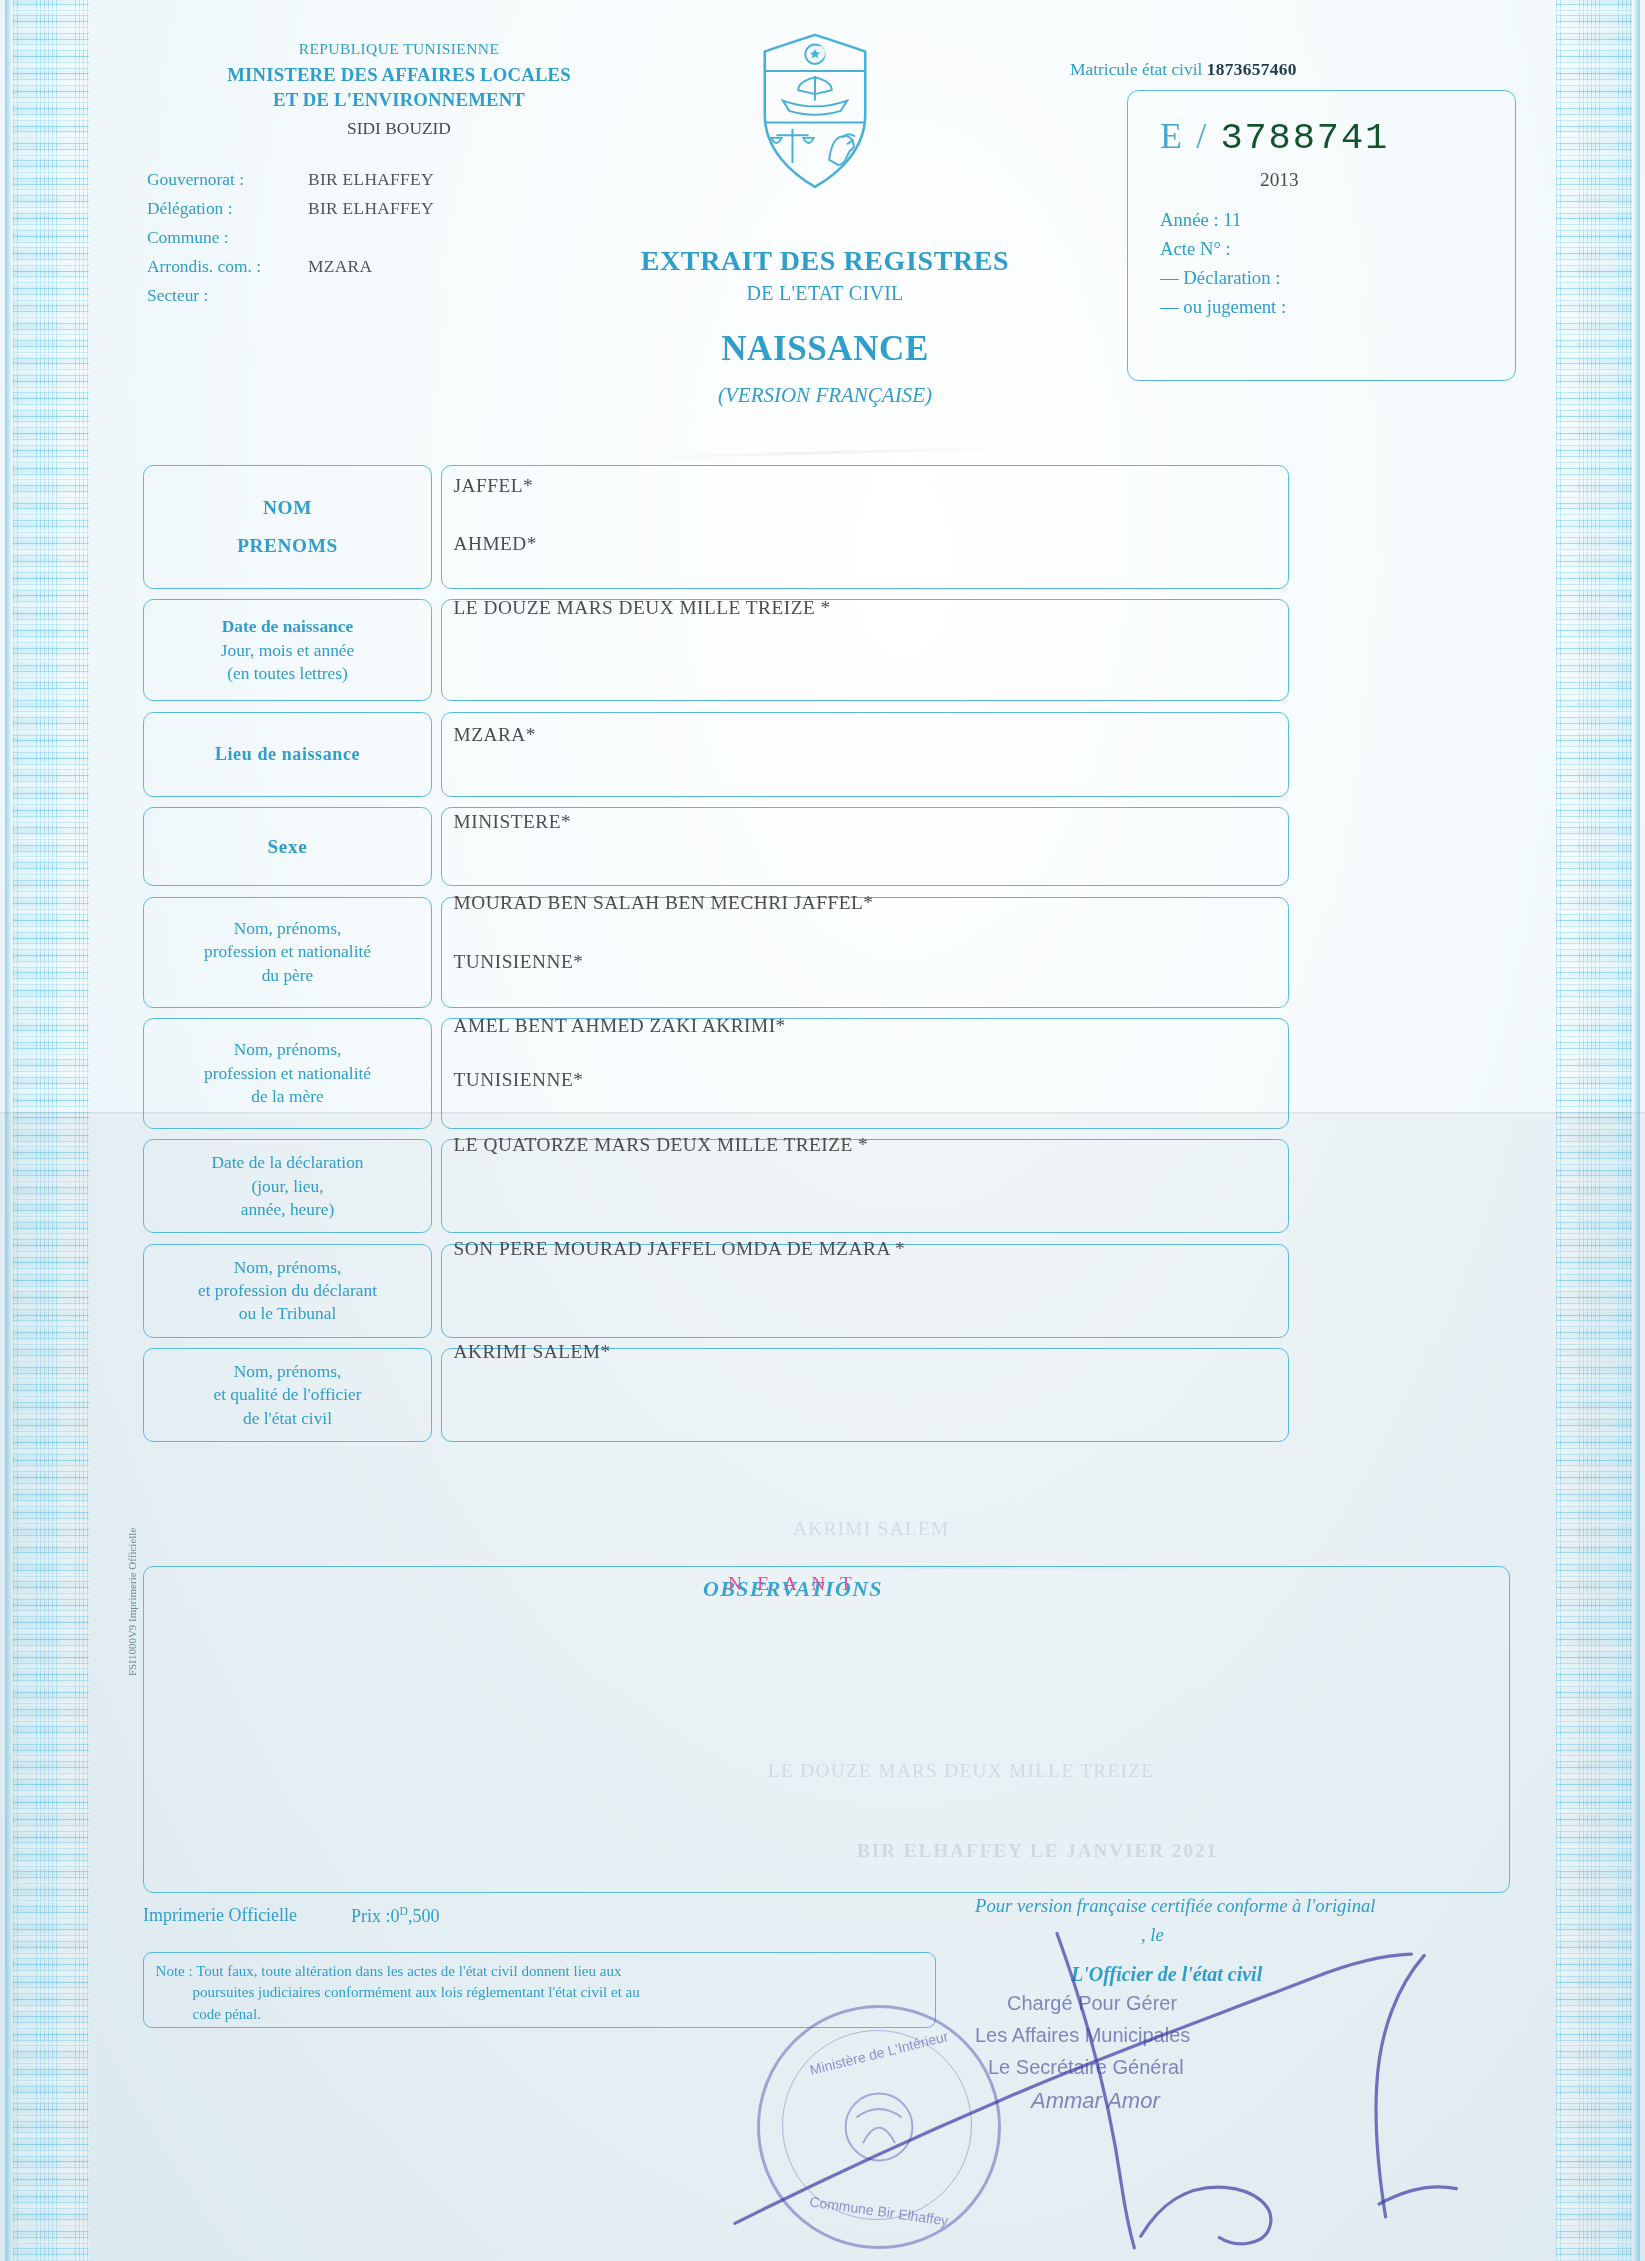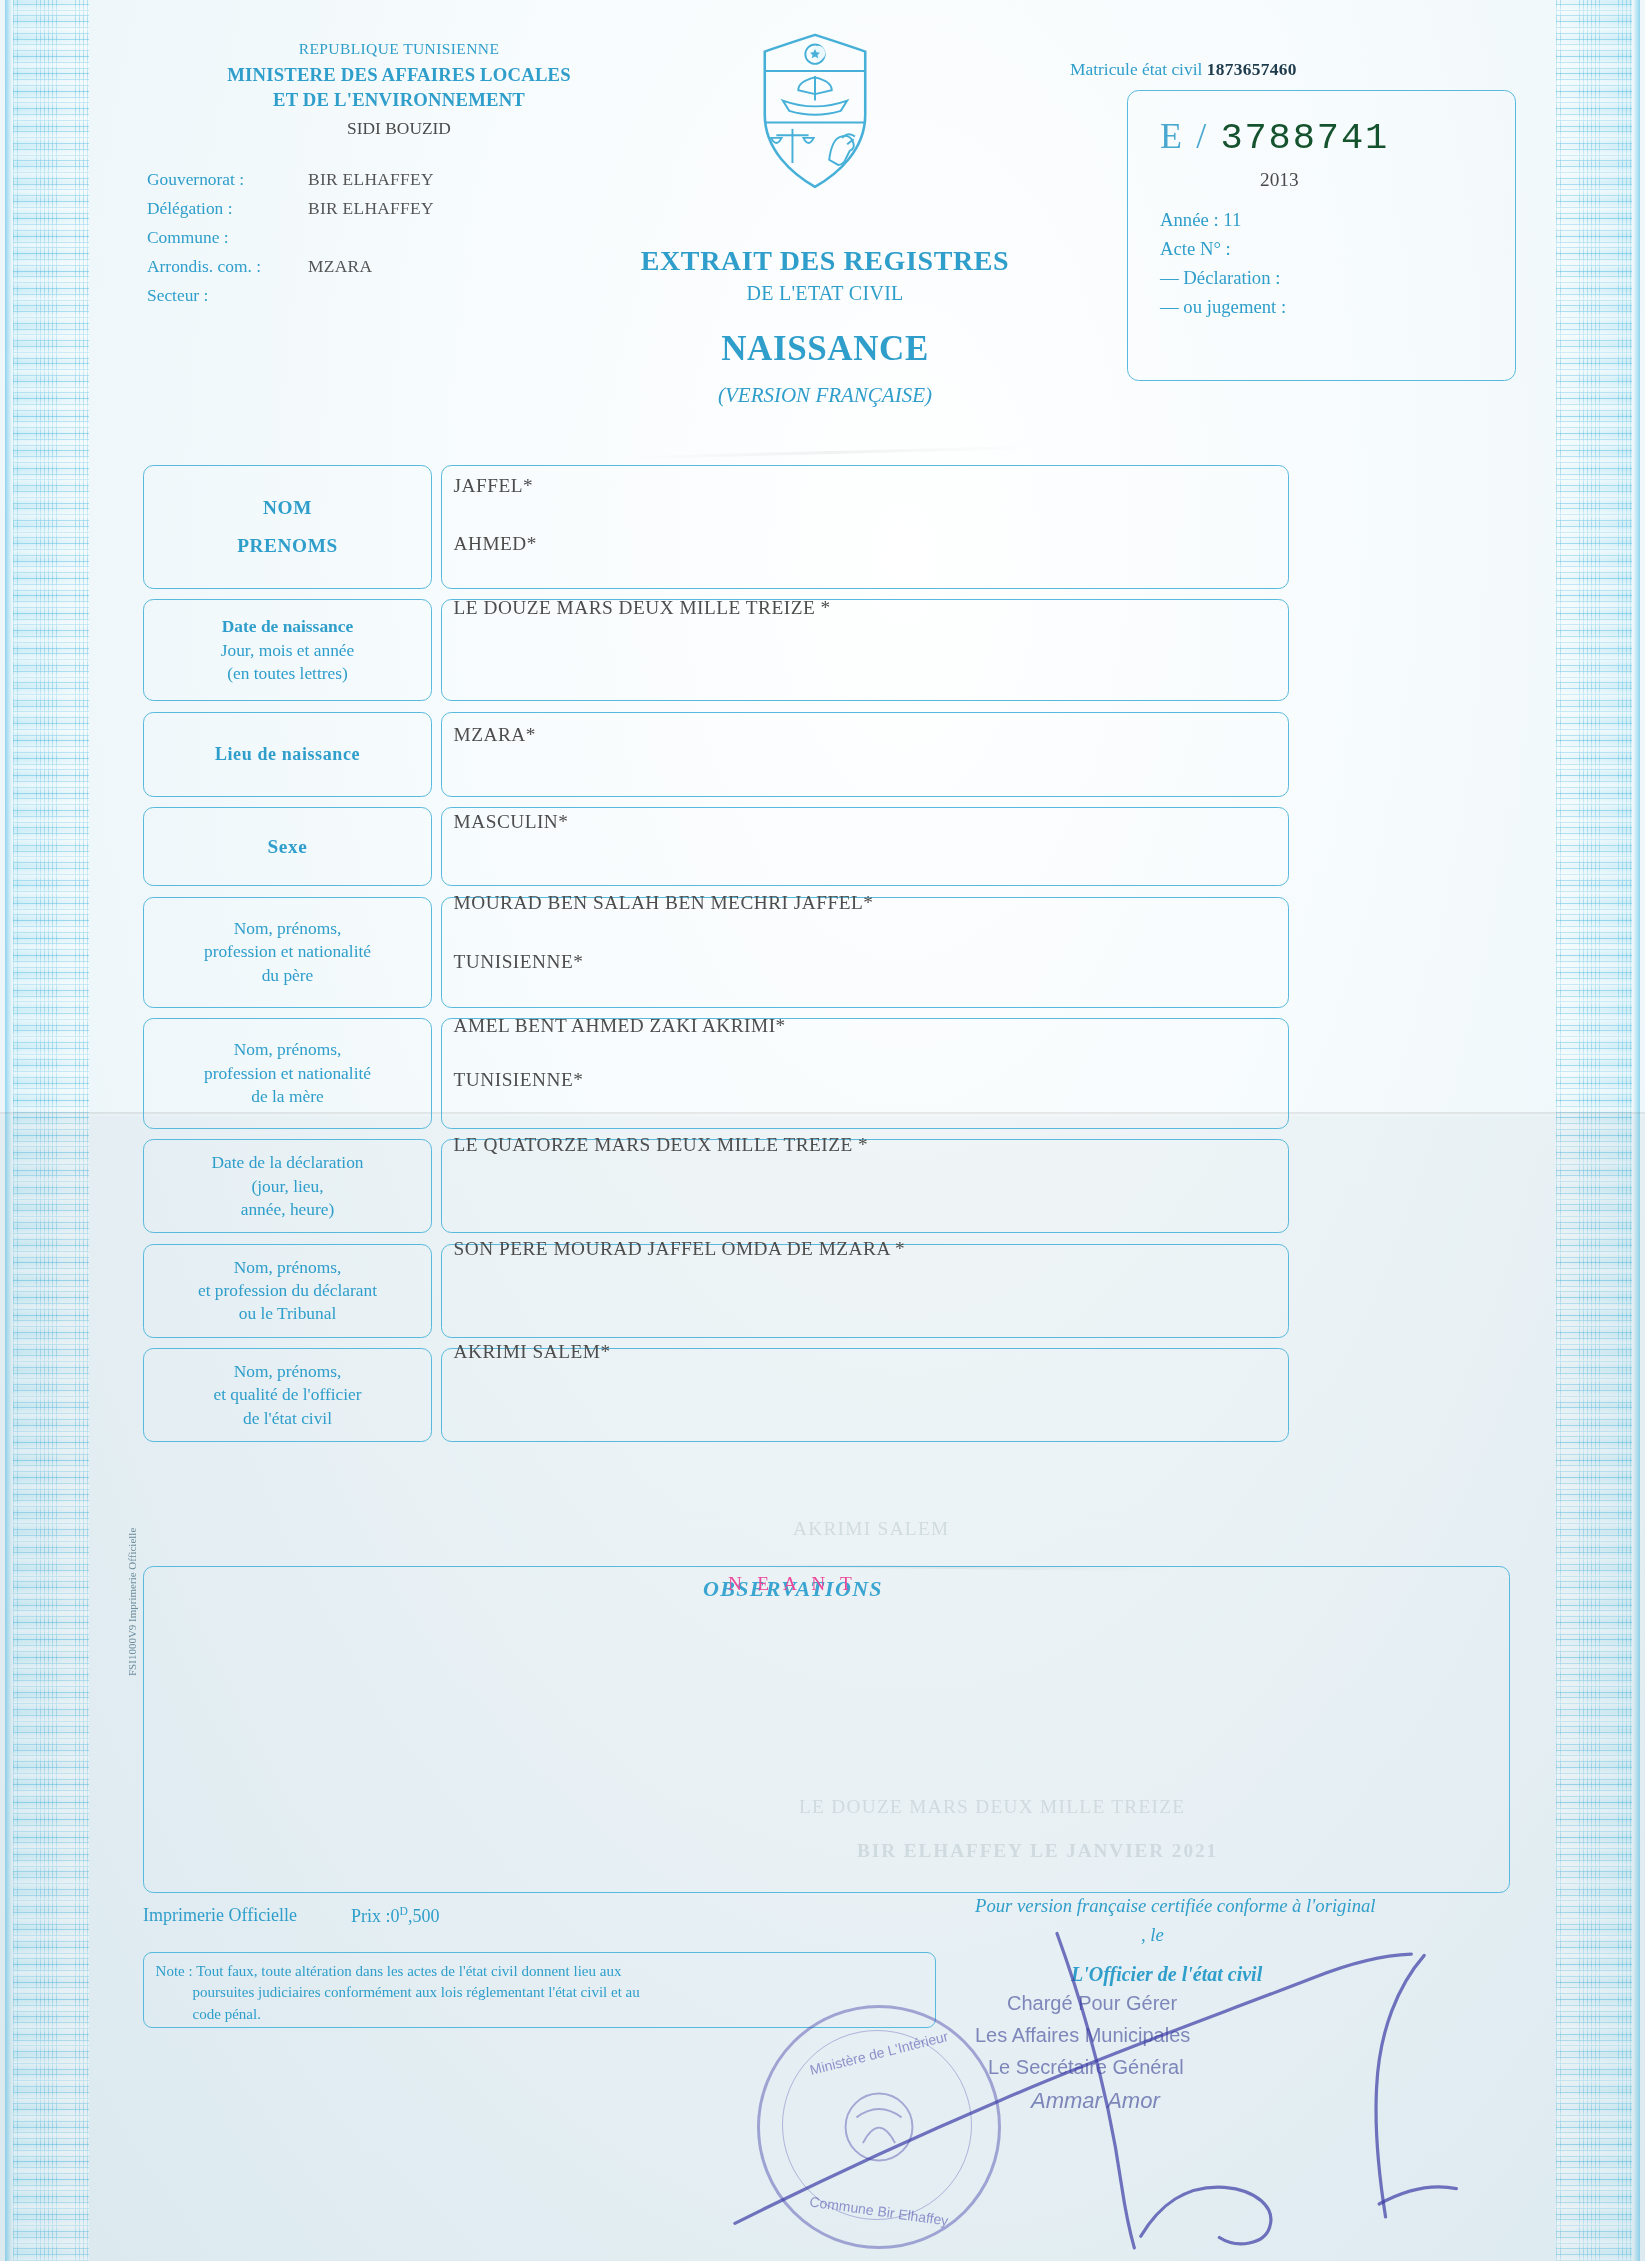--- a/index.html
+++ b/index.html
@@ -534,21 +534,21 @@
     <div class="frow" style="height:89px">
       <div class="fkey bold" style="height:85px; font-size:18px">Lieu de naissance</div>
       <div class="fval" style="height:85px">
         <div class="hand" style="left:11.6px; top:11.6px">MZARA*</div>
       </div>
     </div>
 
     <div class="frow" style="height:83px">
       <div class="fkey bold" style="height:79px">Sexe</div>
       <div class="fval" style="height:79px">
-        <div class="hand" style="left:11.6px; top:2.6px">MASCULIN*</div>
+        <div class="hand" style="left:11.6px; top:2.6px">MINISTERE*</div>
       </div>
     </div>
 
     <div class="frow" style="height:115px">
       <div class="fkey" style="height:111px">
         <div>
           <div>Nom, prénoms,</div>
           <div>profession et nationalité</div>
           <div>du père</div>
         </div>
@@ -611,21 +611,21 @@
         <div class="hand" style="left:11.6px; top:-7.7px">AKRIMI SALEM*</div>
       </div>
     </div>
 
   </div>
 
   <div class="obs-box"></div>
   <div class="obs-label">OBSERVATIONS</div>
   <div class="obs-neant">N E A N T</div>
 
-  <div class="ghost" style="left:799px; top:1760px;margin-top:36px;">LE DOUZE MARS  DEUX MILLE TREIZE</div>
+  <div class="ghost" style="left:768px; top:1760px;">LE DOUZE MARS  DEUX MILLE TREIZE</div>
   <div class="ghost" style="left:857px; top:1840px; font-weight:bold; letter-spacing:1.9px;">BIR ELHAFFEY        LE   JANVIER 2021</div>
   <div class="ghost" style="left:793px; top:1518px;">AKRIMI SALEM</div>
 
   <div class="vert-code">FSI1000V9  Imprimerie Officielle</div>
   <div class="imprimerie">Imprimerie Officielle</div>
   <div class="prix">
     <span>Prix :0</span><sup>D</sup><span>,500</span>
   </div>
 
   <div class="note-box">

